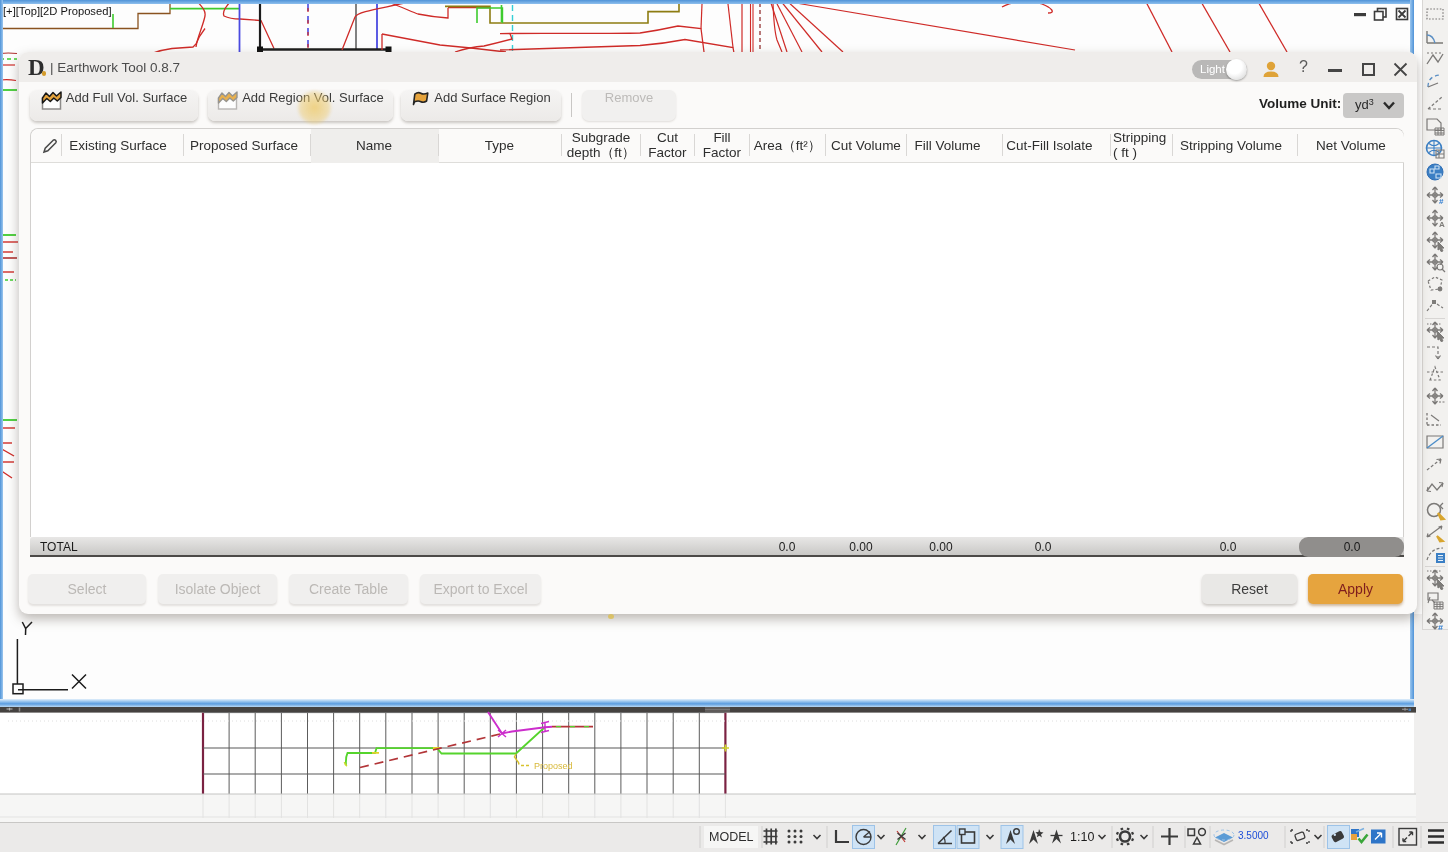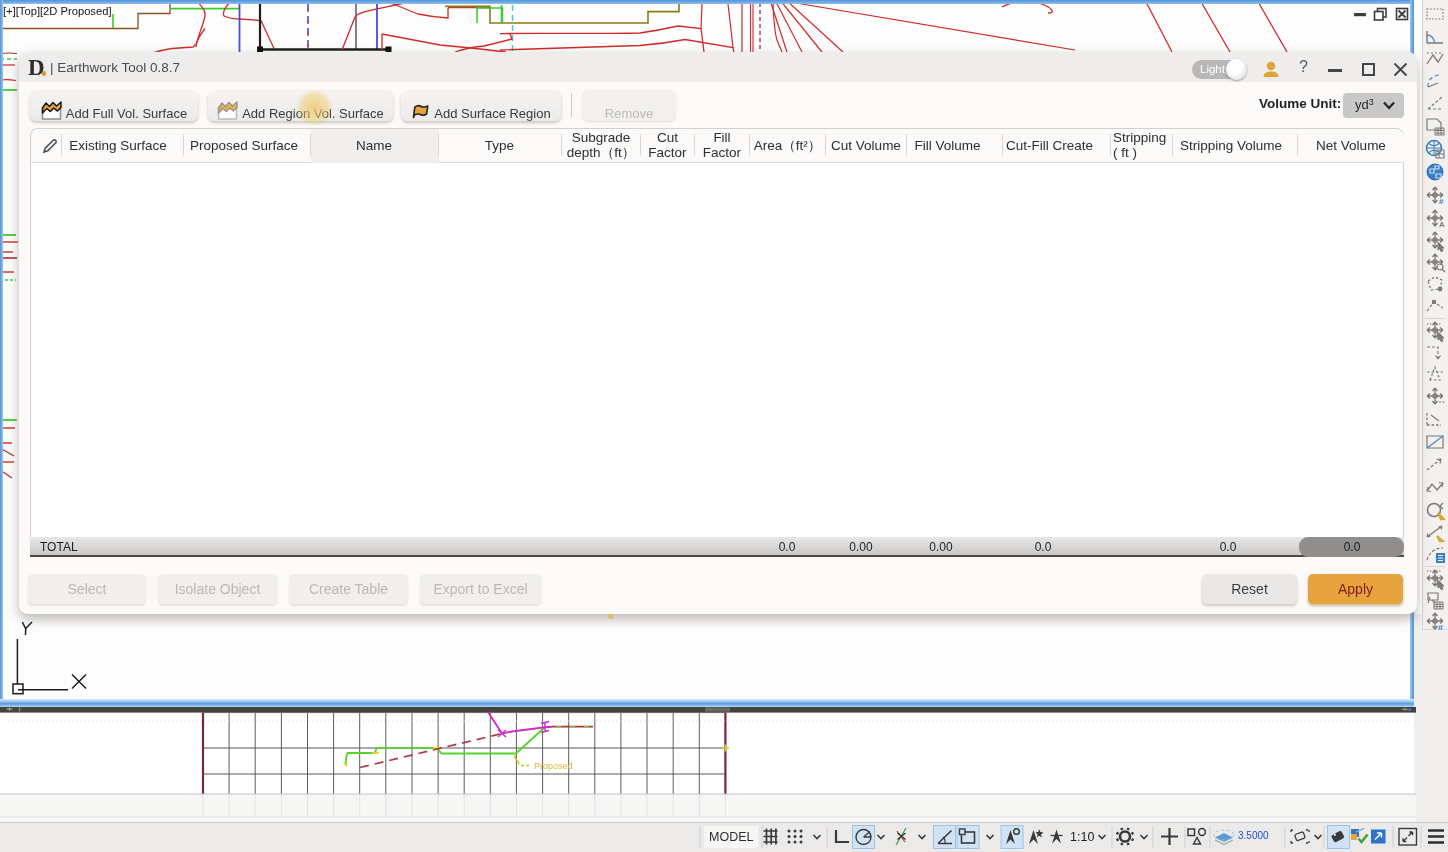--- a/index.html
+++ b/index.html
@@ -1,19 +1,19 @@
 <!DOCTYPE html>
 <html><head><meta charset="utf-8"><title>Earthwork</title><style>
 *{margin:0;padding:0;box-sizing:border-box}
 html,body{width:1448px;height:852px;overflow:hidden;background:#fff;font-family:"Liberation Sans",sans-serif}
 .abs{position:absolute}
 #stage{position:absolute;left:0;top:0;width:1448px;height:852px}
 .hdrtxt{font-size:13.5px;color:#2e2e2e;line-height:15px;text-align:center;position:absolute}
 .sep{position:absolute;width:1px;background:#d9d7d5}
-.btn{position:absolute;height:31px;border-radius:7px;background:linear-gradient(#f5f4f3,#eceae8);box-shadow:0 2px 3px rgba(90,80,70,.3);display:flex;align-items:flex-end;justify-content:center;gap:3px;font-size:13px;color:#3a3a3a;white-space:nowrap}
+.btn{position:absolute;height:31px;border-radius:7px;background:linear-gradient(#f5f4f3,#eceae8);box-shadow:0 2px 3px rgba(90,80,70,.3);display:flex;align-items:flex-start;justify-content:center;gap:3px;font-size:13px;color:#3a3a3a;white-space:nowrap}
 .dbtn{position:absolute;height:30px;top:522px;border-radius:5px;background:#f0efee;box-shadow:0 2px 2px rgba(120,110,100,.18);display:flex;align-items:center;justify-content:center;font-size:14px;color:#bbb8b5}
 .tval{position:absolute;top:3px;font-size:12px;color:#222;transform:translateX(-50%)}
 </style></head><body>
 <div id="stage">
 
 <div class="abs" style="left:0;top:0;width:1414px;height:707px;background:#fdfdfd"></div>
 <svg class="abs" id="cadsvg" style="left:0;top:0" width="1414" height="707" fill="none">
  <path d="M0 28.5 H138 V13.5 H170 V0" stroke="#8a5320" stroke-width="1.3"></path>
  <path d="M113 28 V14" stroke="#3ecb2e" stroke-width="1.6"></path>
  <path d="M170 8.6 H239" stroke="#3ecb2e" stroke-width="1.6"></path>
@@ -247,21 +247,21 @@
   <div class="hdrtxt" style="left:39px;top:86px;width:120px">Existing Surface</div>
   <div class="hdrtxt" style="left:162px;top:86px;width:126px">Proposed Surface</div>
   <div class="hdrtxt" style="left:292px;top:86px;width:126px">Name</div>
   <div class="hdrtxt" style="left:420px;top:86px;width:121px">Type</div>
   <div class="hdrtxt" style="left:543px;top:78px;width:78px">Subgrade<br>depth（ft）</div>
   <div class="hdrtxt" style="left:622px;top:78px;width:53px">Cut<br>Factor</div>
   <div class="hdrtxt" style="left:676px;top:78px;width:54px">Fill<br>Factor</div>
   <div class="hdrtxt" style="left:731px;top:86px;width:75px">Area（ft²）</div>
   <div class="hdrtxt" style="left:807px;top:86px;width:80px">Cut Volume</div>
   <div class="hdrtxt" style="left:881px;top:86px;width:95px">Fill Volume</div>
-  <div class="hdrtxt" style="left:977px;top:86px;width:107px">Cut-Fill Create</div>
+  <div class="hdrtxt" style="left:977px;top:86px;width:107px">Cut-Fill Isolate</div>
   <div class="hdrtxt" style="left:1094px;top:78px;width:60px;text-align:left">Stripping<br>( ft )</div>
   <div class="hdrtxt" style="left:1150px;top:86px;width:124px">Stripping Volume</div>
   <div class="hdrtxt" style="left:1279px;top:86px;width:106px">Net Volume</div>
 
   <div class="abs" style="left:11px;top:485px;width:1374px;height:20px;background:linear-gradient(#e8e7e6,#c9c8c6);border-bottom:2.5px solid #4c4a48;border-radius:3px 0 0 0">
     <div class="abs" style="left:10px;top:3px;font-size:12px;font-weight:normal;color:#1b1b1b">TOTAL</div>
     <div class="abs" style="left:1269px;top:0;width:105px;height:20px;background:#908e8c;border-radius:9px"></div>
     <span class="tval" style="left:757px">0.0</span>
         <span class="tval" style="left:831px">0.00</span>
         <span class="tval" style="left:911px">0.00</span>

